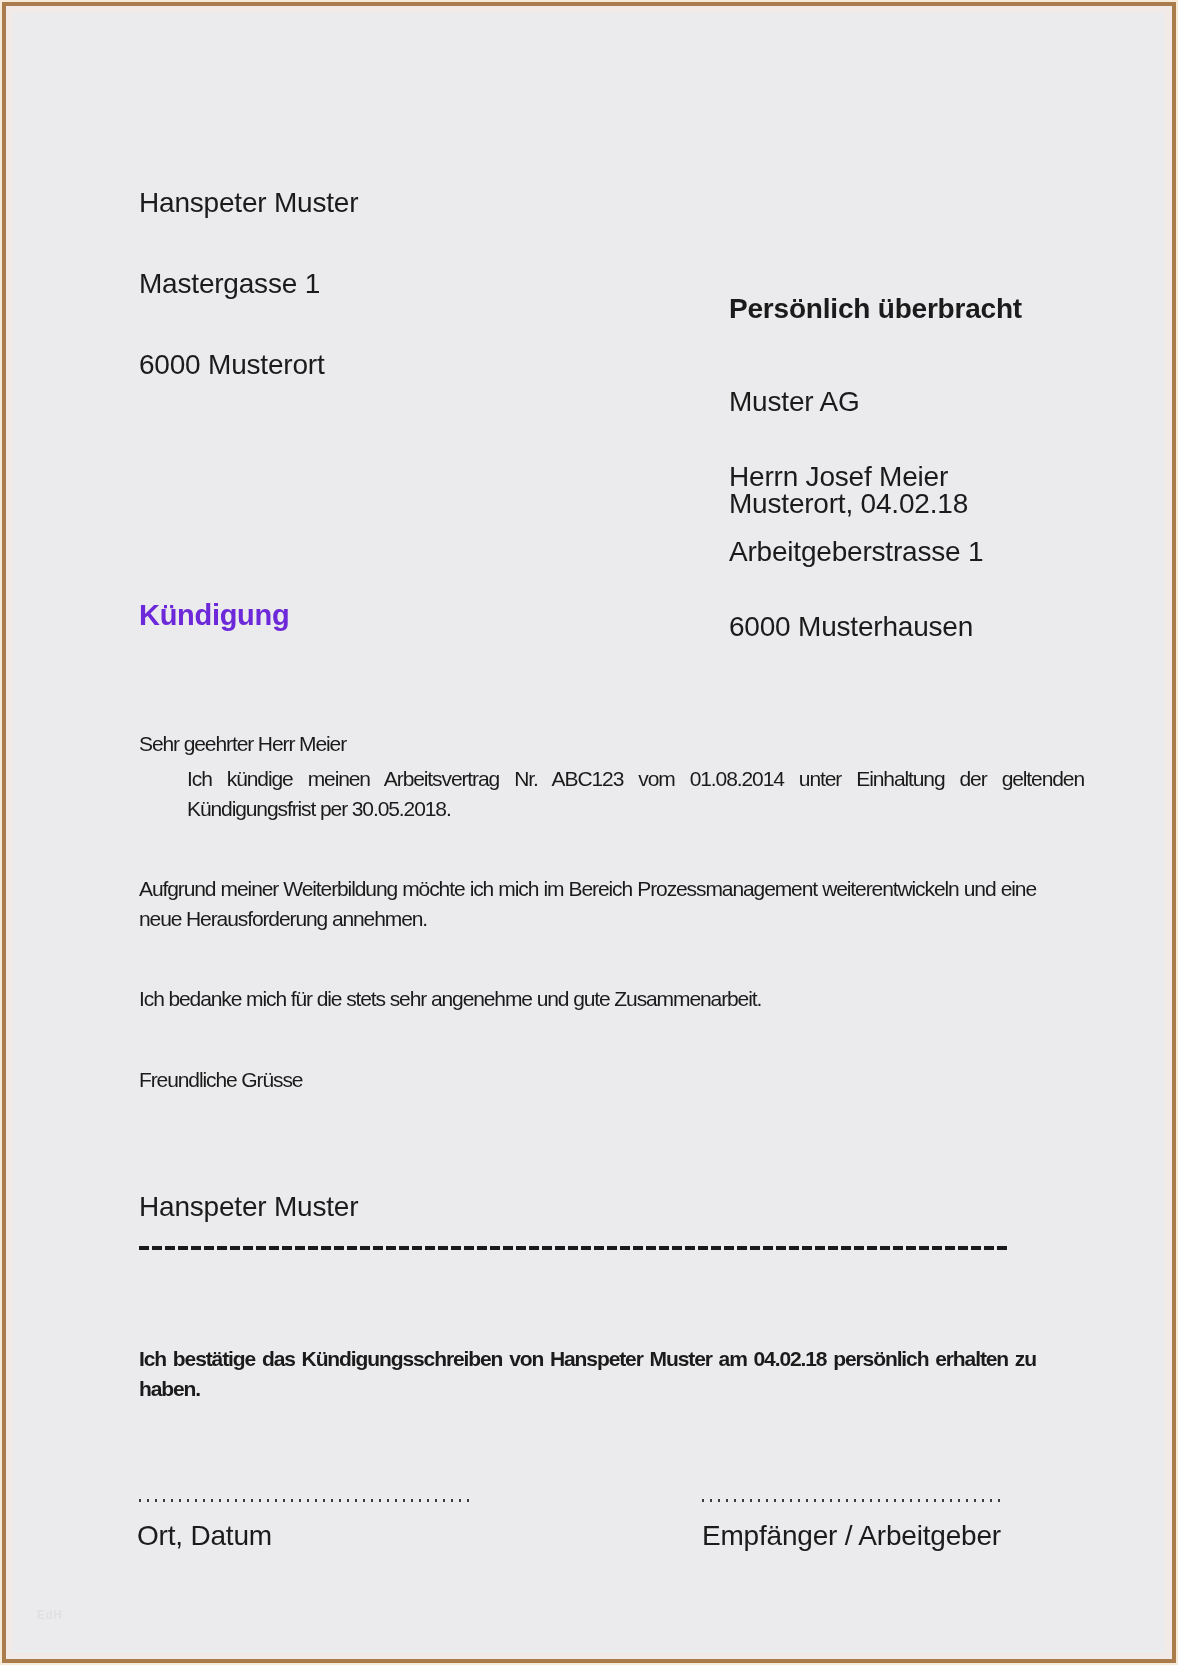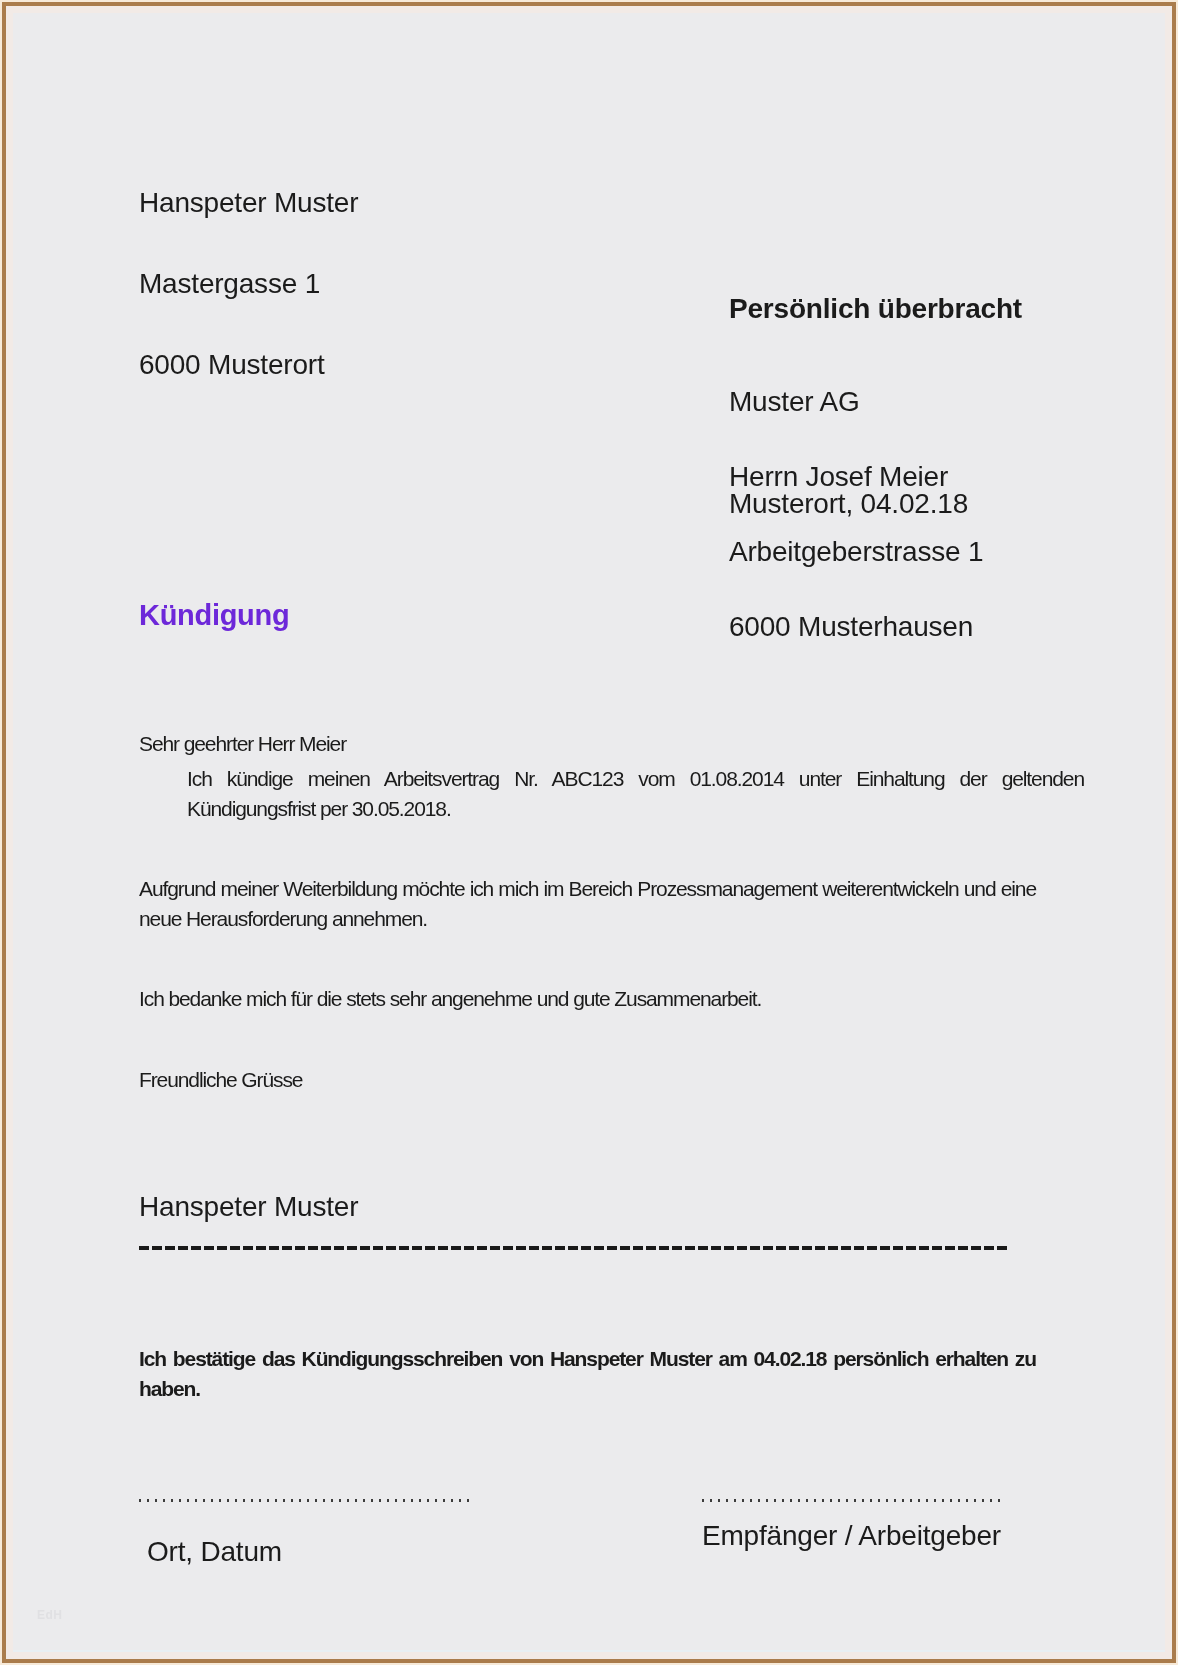--- a/index.html
+++ b/index.html
@@ -87,18 +87,18 @@
   <div class="t addr" style="left:139px; top:1193px;">Hanspeter Muster</div>
 
   <div class="dashline" style="left:139px; top:1246px; width:870px;"></div>
 
 
   <div class="t para" style="left:139px; top:1344px;font-weight:bold;">Ich bestätige das Kündigungsschreiben von Hanspeter Muster am 04.02.18 persönlich erhalten zu haben.</div>
 
   <div class="dotline" style="left:139px; top:1499px; width:334px;"></div>
   <div class="dotline" style="left:702px; top:1499px; width:300px;"></div>
 
-  <div class="t" style="left:147px; top:1520px; letter-spacing:-0.2px;margin-top:16px;">Ort, Datum</div>
+  <div class="t" style="left:137px; top:1520px; letter-spacing:-0.2px;">Ort, Datum</div>
   <div class="t" style="left:702px; top:1520px; letter-spacing:-0.2px;">Empfänger / Arbeitgeber</div>
 
   <div class="watermark" style="left:37px; top:1608px;">EdH</div>
 
 </div>
 
 </body></html>

